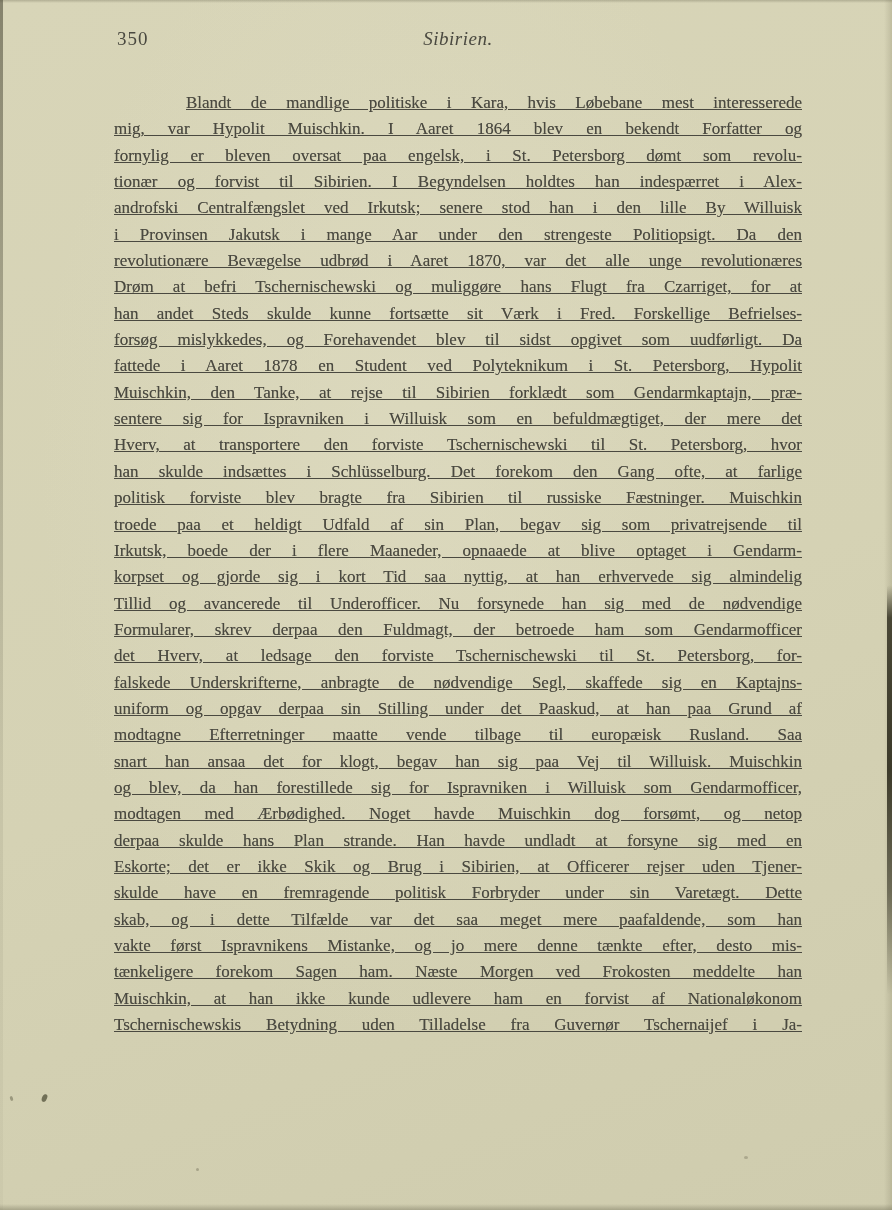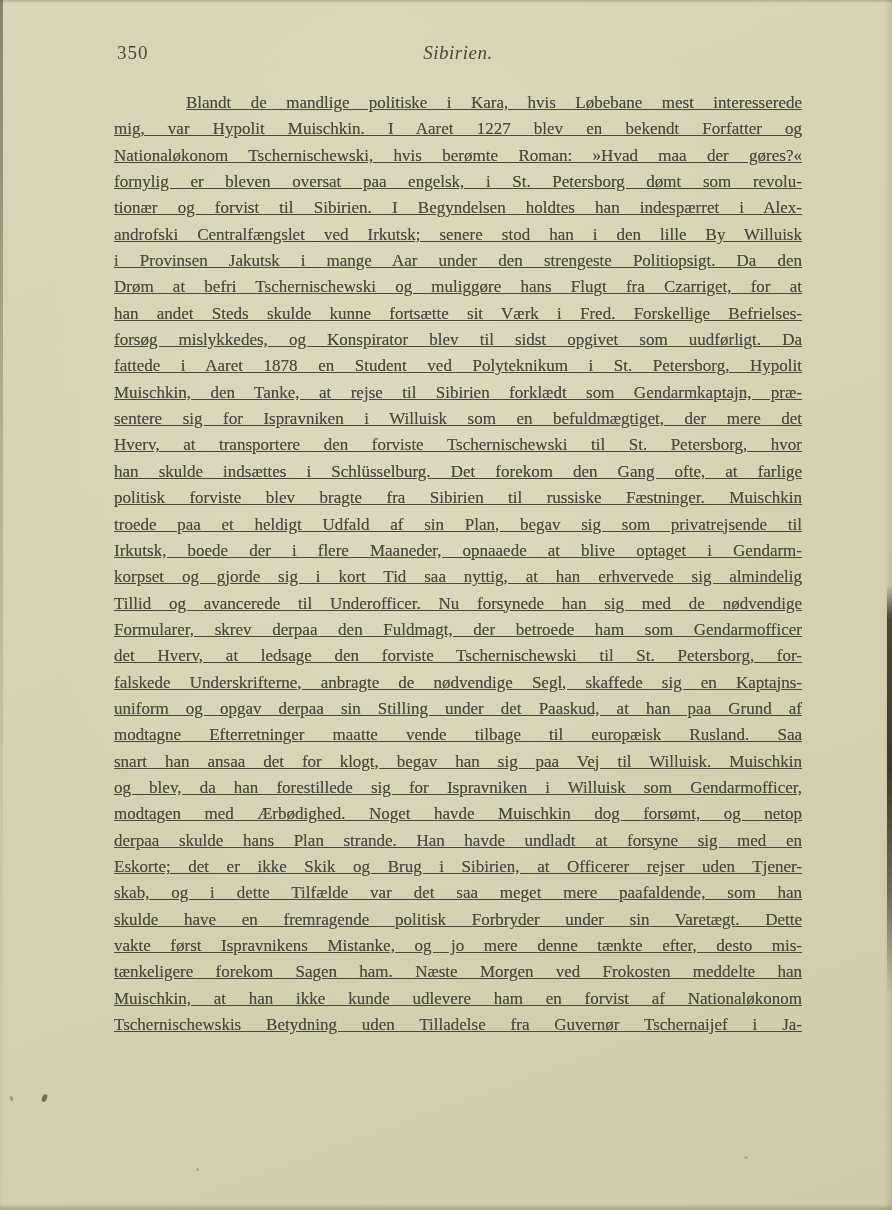--- a/index.html
+++ b/index.html
@@ -14,21 +14,21 @@
     overflow: hidden;
     background:
       radial-gradient(ellipse at 46% 38%, rgba(224,221,196,0.55) 0%, rgba(224,221,196,0) 55%),
       linear-gradient(160deg, #d8d5b8 0%, #d5d2b4 55%, #cfccae 100%);
     font-family: "Liberation Serif", serif;
     color: #4a4940;
   }
   
   .header {
     position: absolute;
-    top: 42px;
+    top: 28px;
     left: 114px;
     width: 688px;
     height: 24px;
     font-size: 19px;
   }
   .pagenum {
     position: absolute;
     left: 3px;
     top: 0;
     letter-spacing: 1px;
@@ -137,51 +137,51 @@
 
 <div class="page">
 
   <div class="header">
     <span class="pagenum">350</span>
     <span class="running-title">Sibirien.</span>
   </div>
 
   <div class="body-text" id="body-text">
       <div class="line">Blandt de mandlige politiske i Kara, hvis Løbebane mest interesserede</div>
-      <div class="line">mig, var Hypolit Muischkin.  I Aaret 1227 blev en bekendt Forfatter og</div>
-      <div class="line">Nationaløkonom Tschernischewski, hvis berømte Roman: »Hvad maa der gøres?«</div>
+      <div class="line">mig, var Hypolit Muischkin.  I Aaret 1864 blev en bekendt Forfatter og</div>
       <div class="line">fornylig er bleven oversat paa engelsk, i St. Petersborg dømt som revolu-</div>
       <div class="line">tionær og forvist til Sibirien.  I Begyndelsen holdtes han indespærret i Alex-</div>
       <div class="line">androfski Centralfængslet ved Irkutsk; senere stod han i den lille By Willuisk</div>
       <div class="line">i Provinsen Jakutsk i mange Aar under den strengeste Politiopsigt.  Da den</div>
+      <div class="line">revolutionære Bevægelse udbrød i Aaret 1870, var det alle unge revolutionæres</div>
       <div class="line">Drøm at befri Tschernischewski og muliggøre hans Flugt fra Czarriget, for at</div>
       <div class="line">han andet Steds skulde kunne fortsætte sit Værk i Fred.  Forskellige Befrielses-</div>
-      <div class="line">forsøg mislykkedes, og Konspirator blev til sidst opgivet som uudførligt.  Da</div>
+      <div class="line">forsøg mislykkedes, og Forehavendet blev til sidst opgivet som uudførligt.  Da</div>
       <div class="line">fattede i Aaret 1878 en Student ved Polyteknikum i St. Petersborg, Hypolit</div>
       <div class="line">Muischkin, den Tanke, at rejse til Sibirien forklædt som Gendarmkaptajn, præ-</div>
       <div class="line">sentere sig for Ispravniken i Willuisk som en befuldmægtiget, der mere det</div>
       <div class="line">Hverv, at transportere den forviste Tschernischewski til St. Petersborg, hvor</div>
       <div class="line">han skulde indsættes i Schlüsselburg.  Det forekom den Gang ofte, at farlige</div>
       <div class="line">politisk forviste blev bragte fra Sibirien til russiske Fæstninger.  Muischkin</div>
       <div class="line">troede paa et heldigt Udfald af sin Plan, begav sig som privatrejsende til</div>
       <div class="line">Irkutsk, boede der i flere Maaneder, opnaaede at blive optaget i Gendarm-</div>
       <div class="line">korpset og gjorde sig i kort Tid saa nyttig, at han erhvervede sig almindelig</div>
       <div class="line">Tillid og avancerede til Underofficer.  Nu forsynede han sig med de nødvendige</div>
       <div class="line">Formularer, skrev derpaa den Fuldmagt, der betroede ham som Gendarmofficer</div>
       <div class="line">det Hverv, at ledsage den forviste Tschernischewski til St. Petersborg, for-</div>
       <div class="line">falskede Underskrifterne, anbragte de nødvendige Segl, skaffede sig en Kaptajns-</div>
       <div class="line">uniform og opgav derpaa sin Stilling under det Paaskud, at han paa Grund af</div>
       <div class="line">modtagne Efterretninger maatte vende tilbage til europæisk Rusland.  Saa</div>
       <div class="line">snart han ansaa det for klogt, begav han sig paa Vej til Willuisk.  Muischkin</div>
       <div class="line">og blev, da han forestillede sig for Ispravniken i Willuisk som Gendarmofficer,</div>
       <div class="line">modtagen med Ærbødighed.  Noget havde Muischkin dog forsømt, og netop</div>
       <div class="line">derpaa skulde hans Plan strande.  Han havde undladt at forsyne sig med en</div>
       <div class="line">Eskorte; det er ikke Skik og Brug i Sibirien, at Officerer rejser uden Tjener-</div>
+      <div class="line">skulde have en fremragende politisk Forbryder under sin Varetægt.  Dette</div>
       <div class="line">skab, og i dette Tilfælde var det saa meget mere paafaldende, som han</div>
-      <div class="line">skulde have en fremragende politisk Forbryder under sin Varetægt.  Dette</div>
       <div class="line">vakte først Ispravnikens Mistanke, og jo mere denne tænkte efter, desto mis-</div>
       <div class="line">tænkeligere forekom Sagen ham.  Næste Morgen ved Frokosten meddelte han</div>
       <div class="line">Muischkin, at han ikke kunde udlevere ham en forvist af Nationaløkonom</div>
       <div class="line">Tschernischewskis Betydning uden Tilladelse fra Guvernør Tschernaijef i Ja-</div>
     </div>
 
   <div class="edge-top"></div>
   <div class="edge-left"></div>
   <div class="edge-bottom"></div>
   <div class="edge-right-faint"></div>

